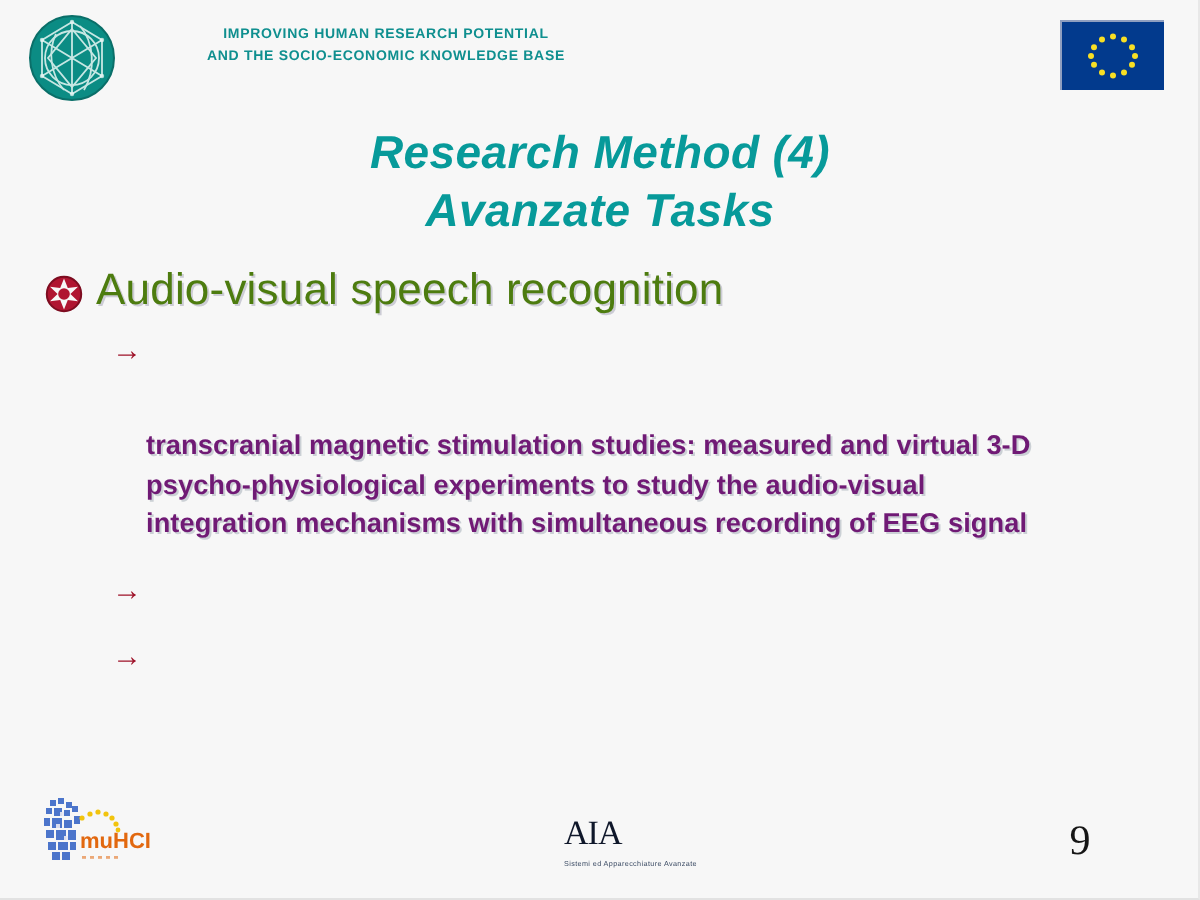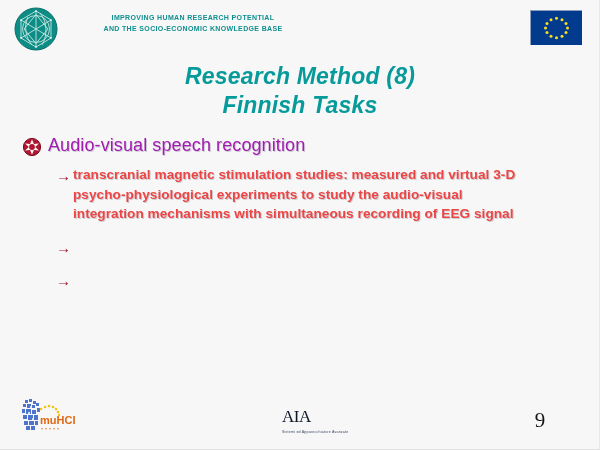--- a/index.html
+++ b/index.html
@@ -80,48 +80,49 @@
     align-items: flex-start;
     margin-bottom: 8px;
   }
   .lvl1-marker {
     width: 20px; height: 20px;
     flex: 0 0 20px;
     margin-top: 3px;
     margin-right: 6px;
   }
   .lvl1-text {
-    color: #a21caf;
-    font-size: 18px;
+    color: #4d7c0f;
+    font-size: 22px;
     line-height: 22px;
     letter-spacing: 0.1px;
     text-shadow: 1px 1px 0 rgba(150,150,170,0.45);
   }
   .lvl2-group { margin-left: 34px; }
   .lvl2 {
     display: flex;
     align-items: flex-start;
     margin-bottom: 13px;
   }
   .lvl2-marker {
     flex: 0 0 17px;
     color: #9e1229;
     font-size: 15px;
     line-height: 19px;
     margin-top: 1px;
     font-weight: bold;
   }
   .lvl2-text {
-    color: #ef4444;
+    color: #701a75;
     font-size: 13.6px;
     font-weight: bold;
     line-height: 19.5px;
     letter-spacing: 0.05px;
     max-width: 455px;
     text-shadow: 1px 1px 0 rgba(160,170,180,0.5);
+    margin-top: 48px;
   }
 
   
   .logo-muhci {
     position: absolute;
     left: 18px; top: 396px;
     width: 64px; height: 42px;
   }
   .logo-aia {
     position: absolute;
@@ -203,22 +204,22 @@
           <circle cx="16.0" cy="21.4" r="1.5"></circle>
           <circle cx="14.5" cy="17.0" r="1.5"></circle>
           <circle cx="16.0" cy="12.6" r="1.5"></circle>
           <circle cx="20.0" cy="8.7" r="1.5"></circle>
         </g>
       </svg>
     </div>
   </div>
 
   <div id="title">
-    <span class="tline">Research Method (8)</span>
-    <span class="tline">Finnish Tasks</span>
+    <span class="tline">Research Method (4)</span>
+    <span class="tline">Avanzate Tasks</span>
   </div>
 
   <div id="body-block">
 
     <div class="lvl1">
       <span class="lvl1-marker">
         <svg width="20" height="20" viewBox="0 0 20 20">
           <circle cx="10" cy="10" r="8.6" fill="#b01531"></circle>
           <circle cx="10" cy="10" r="8.6" fill="none" stroke="#7d0c20" stroke-width="1"></circle>
           <path d="M10 2.2 L11.9 7.0 L17.0 6.4 L13.2 10.0 L17.0 13.6 L11.9 13.0 L10 17.8 L8.1 13.0 L3.0 13.6 L6.8 10.0 L3.0 6.4 L8.1 7.0 Z" fill="#f7f7f7"></path>

